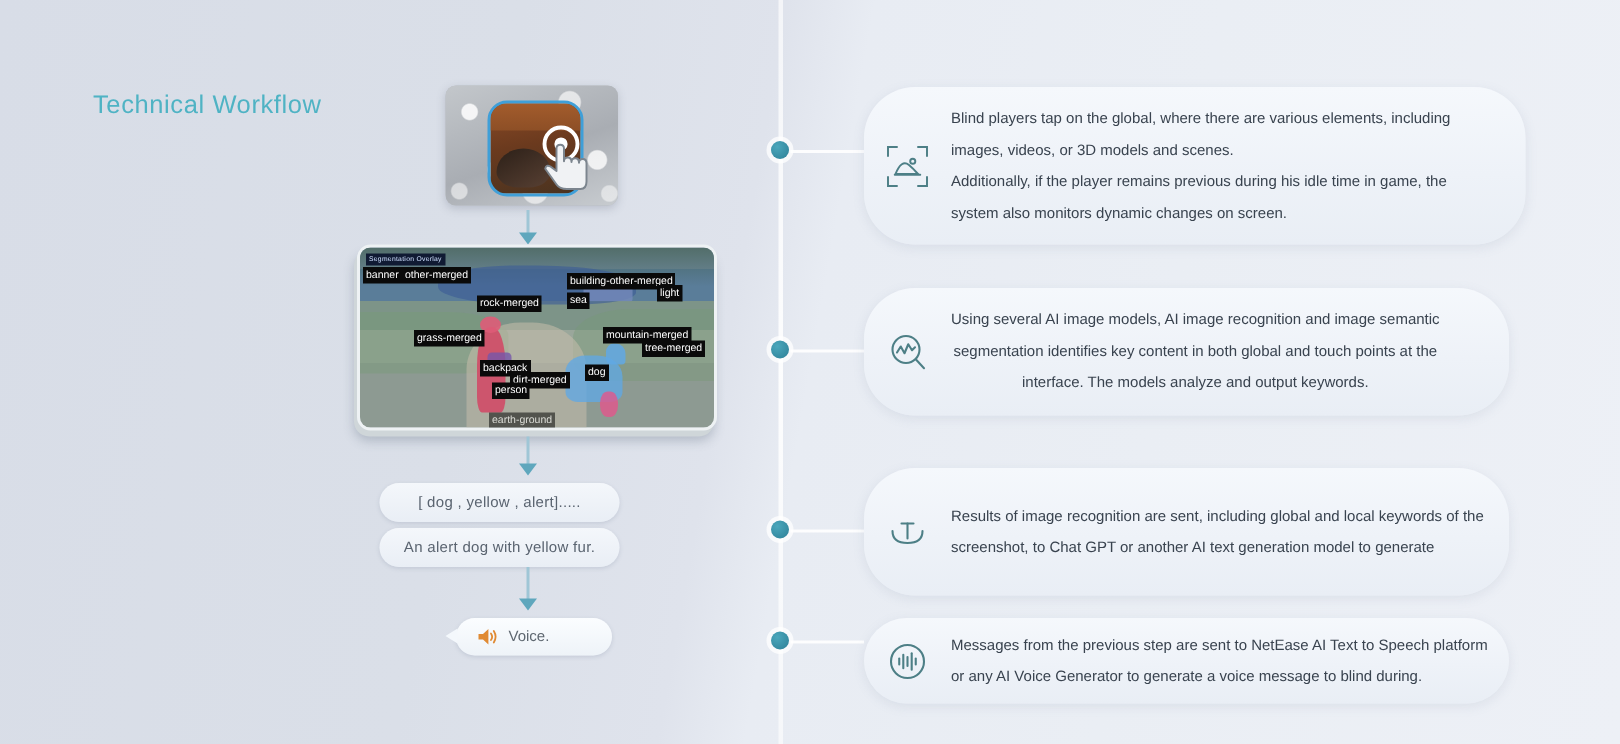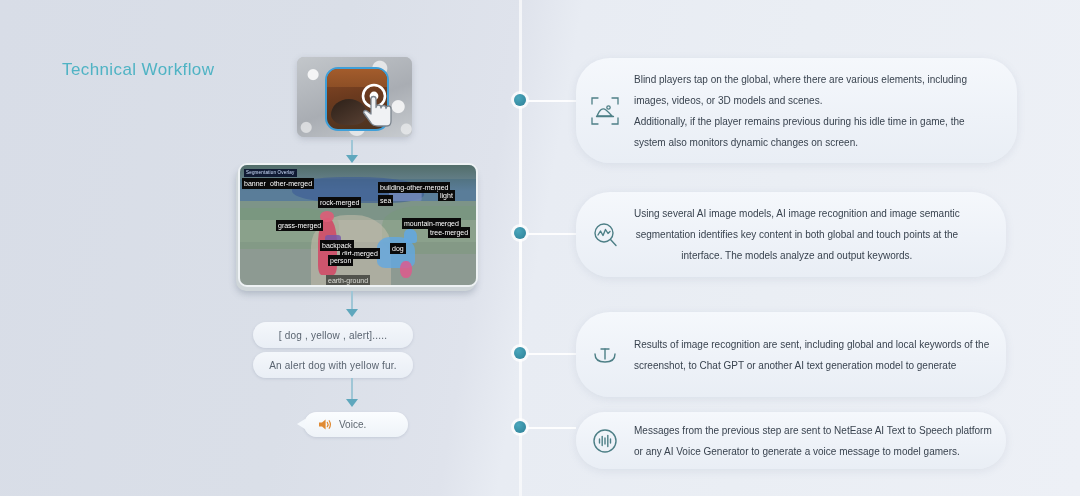--- a/index.html
+++ b/index.html
@@ -276,17 +276,17 @@
           <path d="M9.5 13 L9.5 17"></path>
           <path d="M12.2 10.5 L12.2 19.5"></path>
           <path d="M15 12 L15 18"></path>
           <path d="M17.8 9.5 L17.8 20.5"></path>
           <path d="M20.5 13 L20.5 17"></path>
         </g>
       </svg>
     </div>
     <div class="txt">
       <p>Messages from the previous step are sent to NetEase AI Text to Speech platform</p>
-      <p>or any AI Voice Generator to generate a voice message to model gamers.</p>
+      <p>or any AI Voice Generator to generate a voice message to blind during.</p>
     </div>
   </div>
 
 </div>
 
 </body></html>

